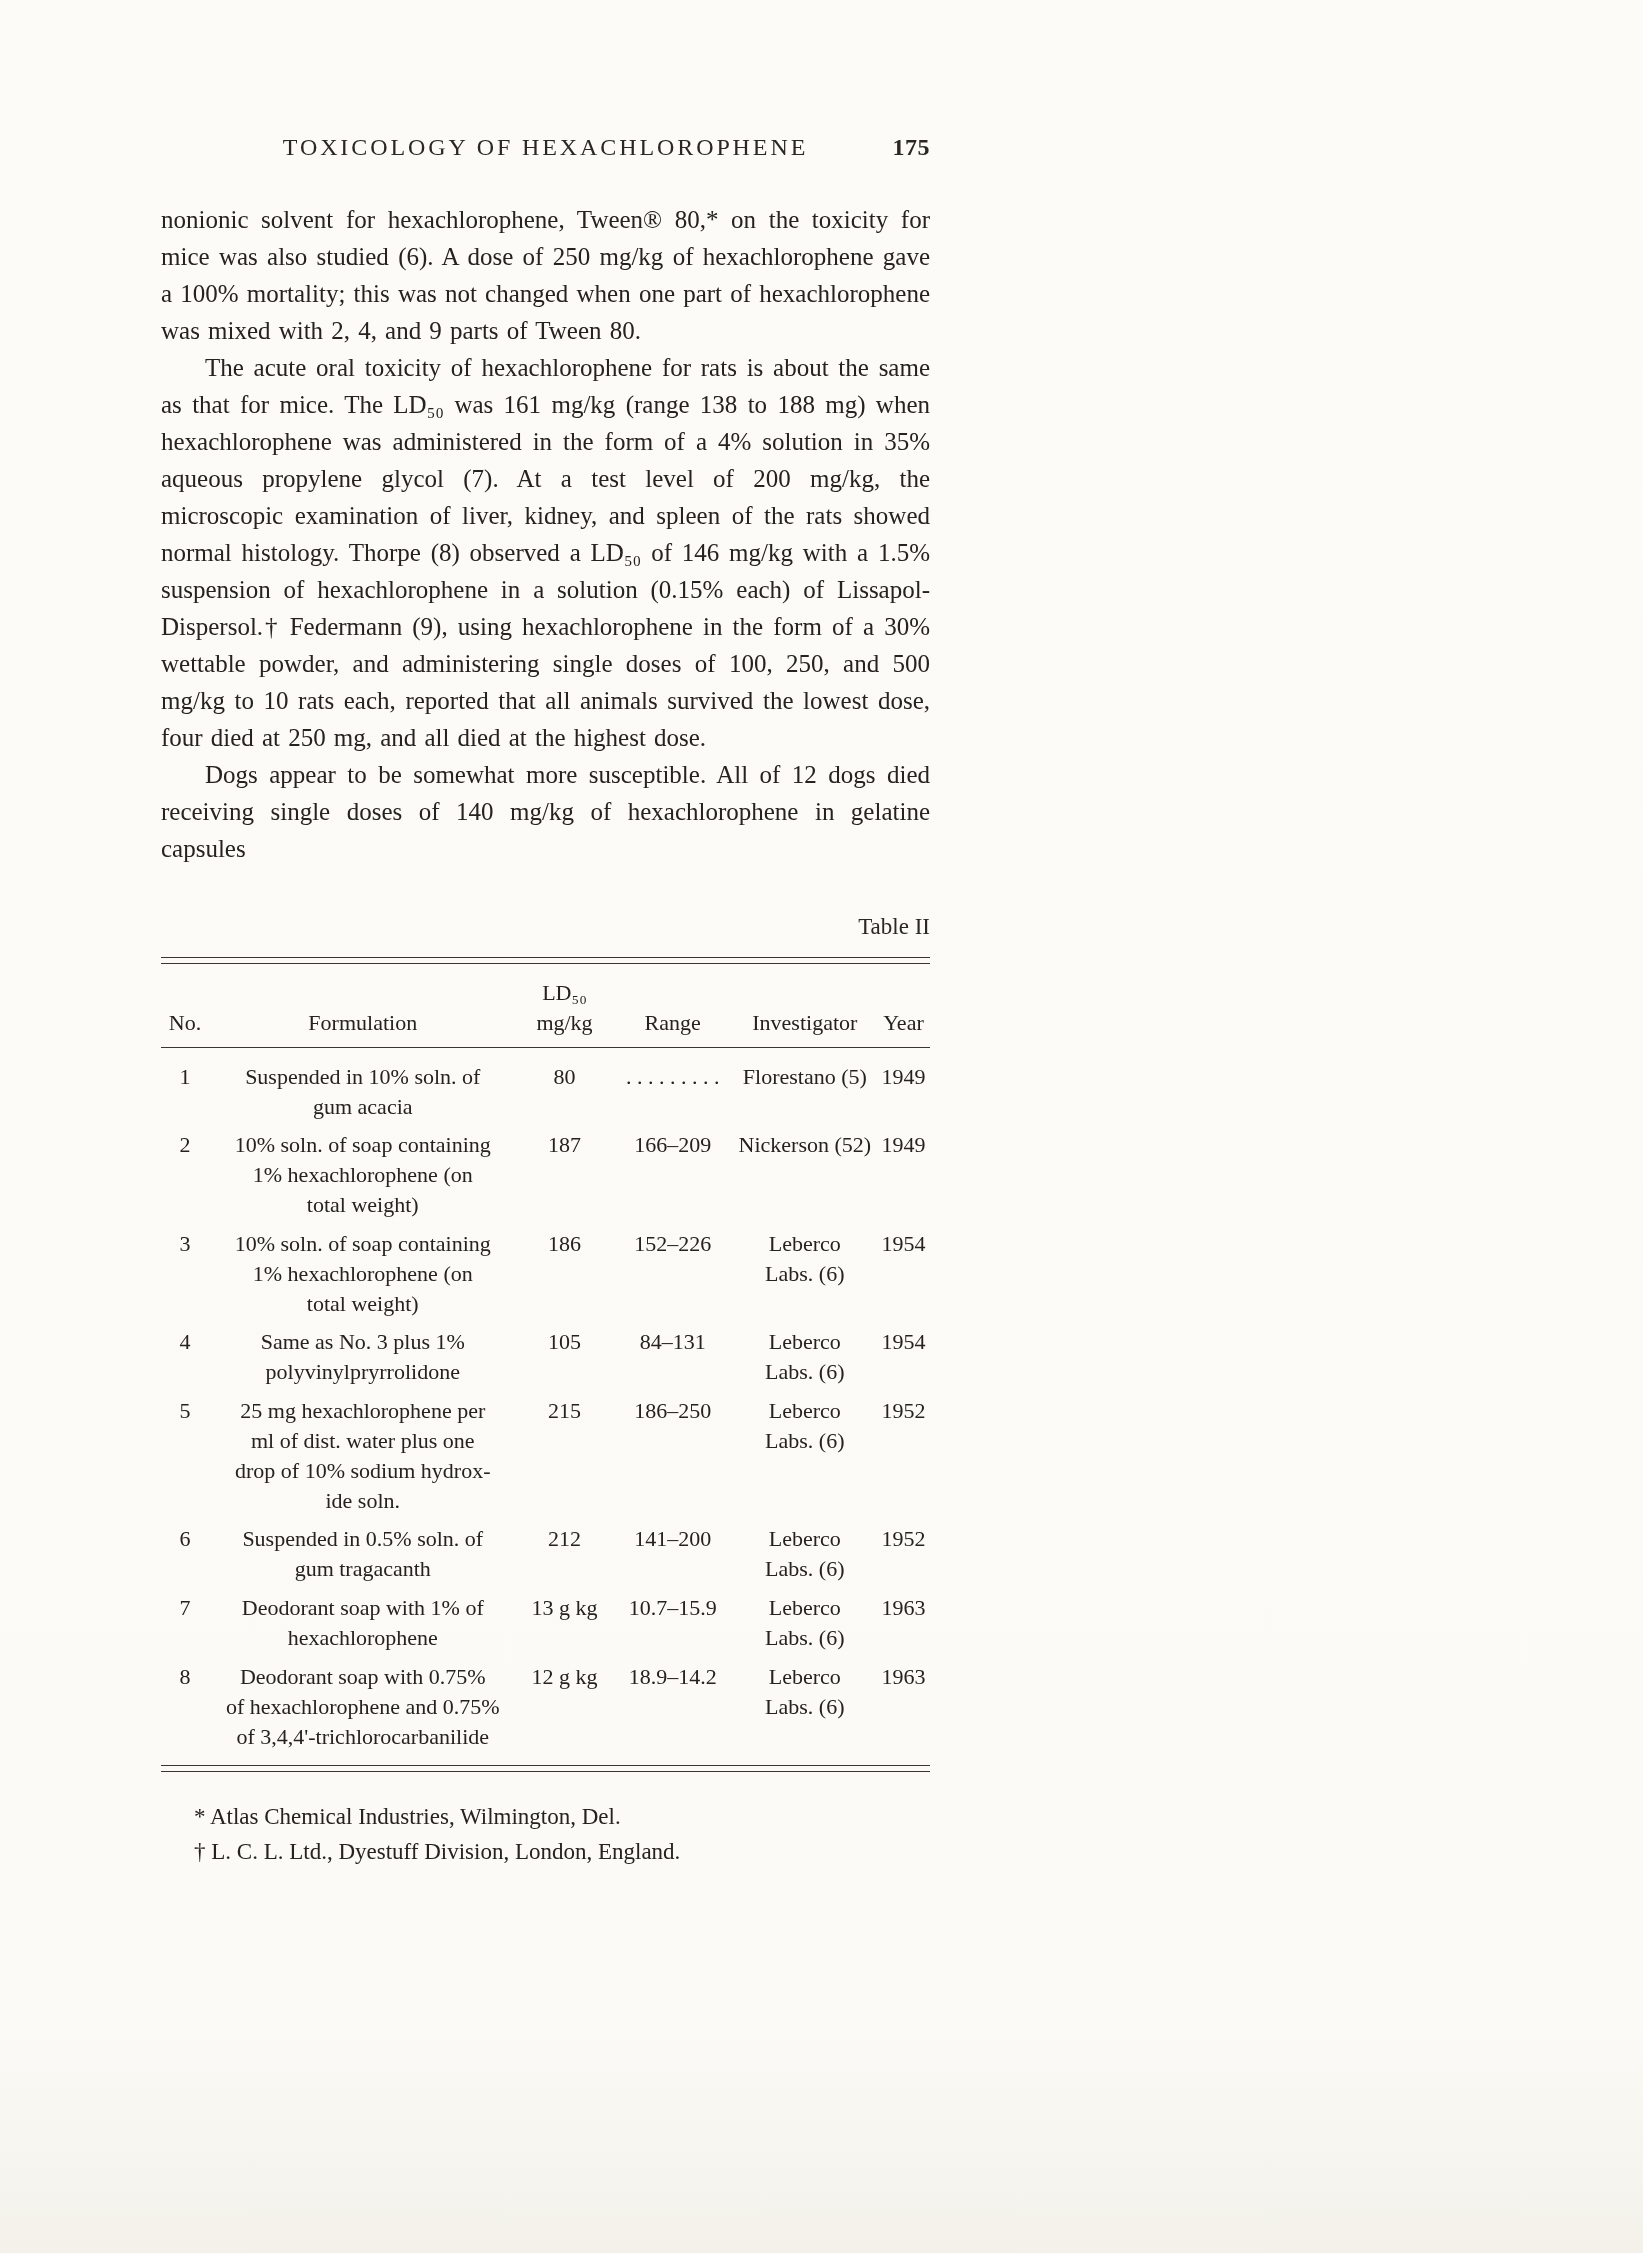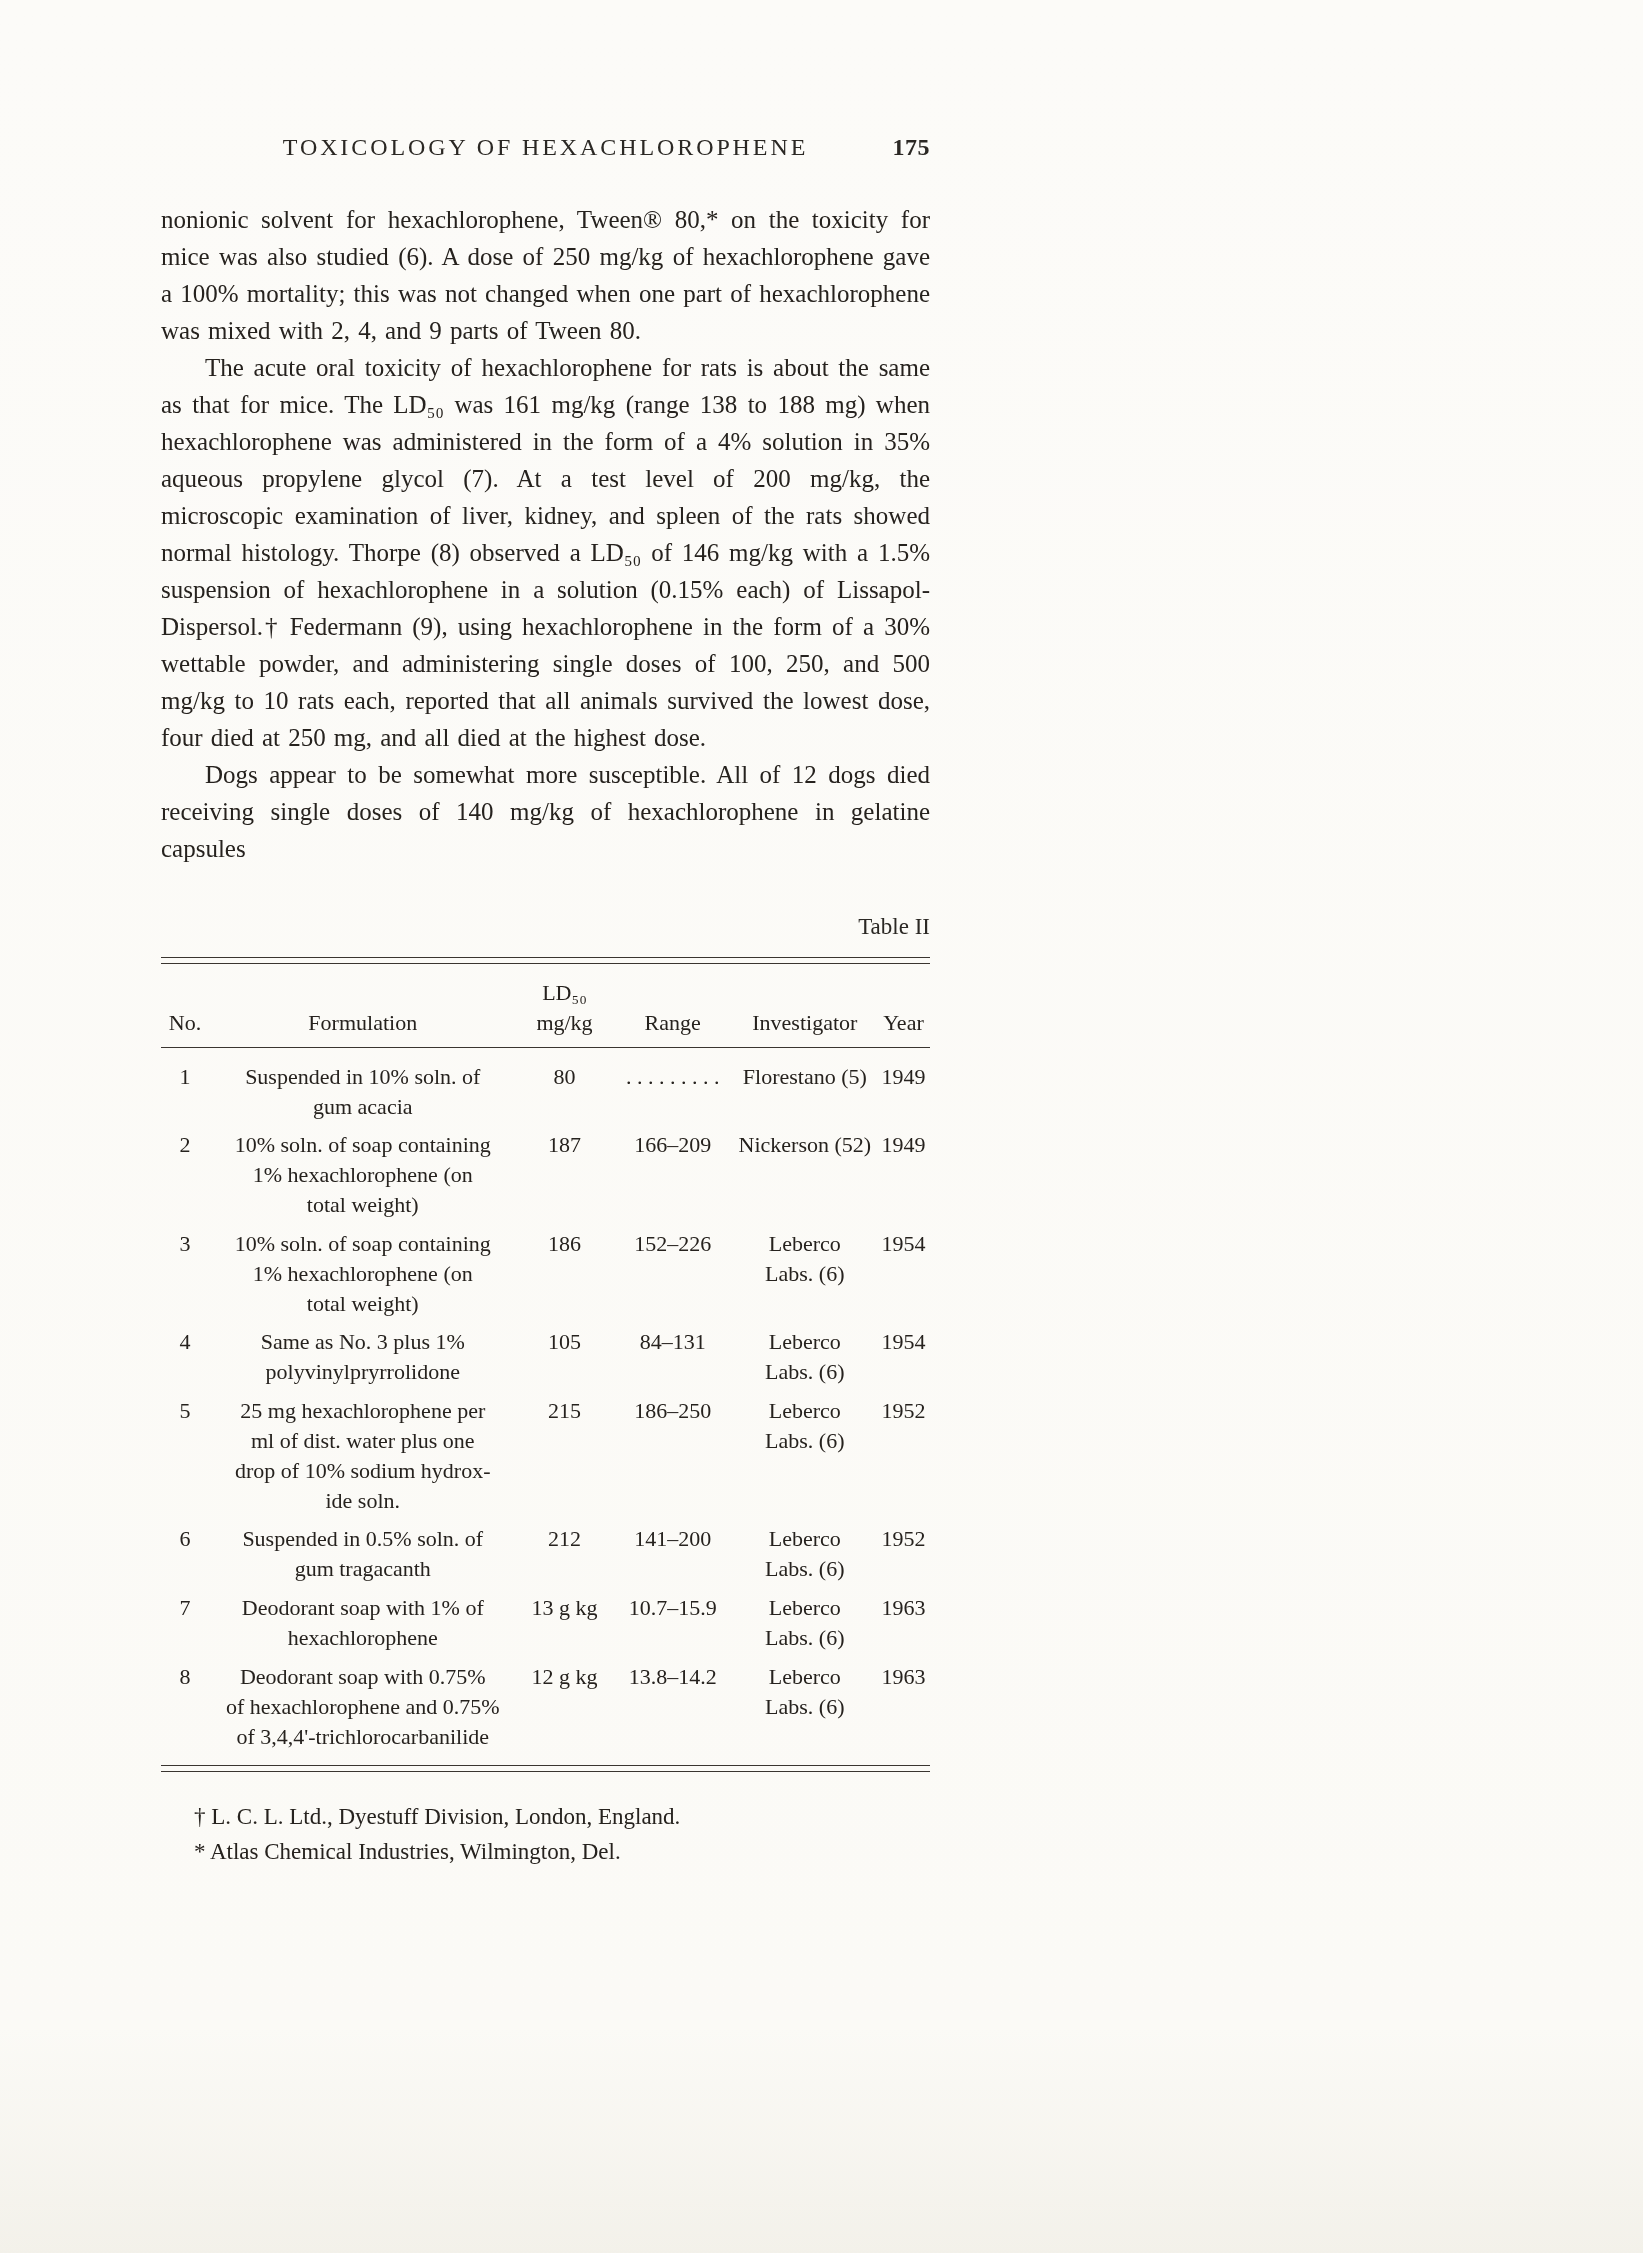--- a/index.html
+++ b/index.html
@@ -215,30 +215,30 @@
           <td class="al-left">Leberco
 Labs. (6)</td>
           <td class="al-center">1963</td>
         </tr>
         <tr>
           <td class="al-left">8</td>
           <td class="al-left">Deodorant soap with 0.75%
 of hexachlorophene and 0.75%
 of 3,4,4'-trichlorocarbanilide</td>
           <td class="al-left">12 g kg</td>
-          <td class="al-center">13.8–14.2</td>
+          <td class="al-center">18.9–14.2</td>
           <td class="al-left">Leberco
 Labs. (6)</td>
           <td class="al-center">1963</td>
         </tr>
       </tbody>
     </table>
 
     <div class="rule-double bottom"></div>
 
     <div class="footnotes">
+      <div>* Atlas Chemical Industries, Wilmington, Del.</div>
       <div>† L. C. L. Ltd., Dyestuff Division, London, England.</div>
-      <div>* Atlas Chemical Industries, Wilmington, Del.</div>
     </div>
 
   </div>
 </div>
 
 
 </body></html>

